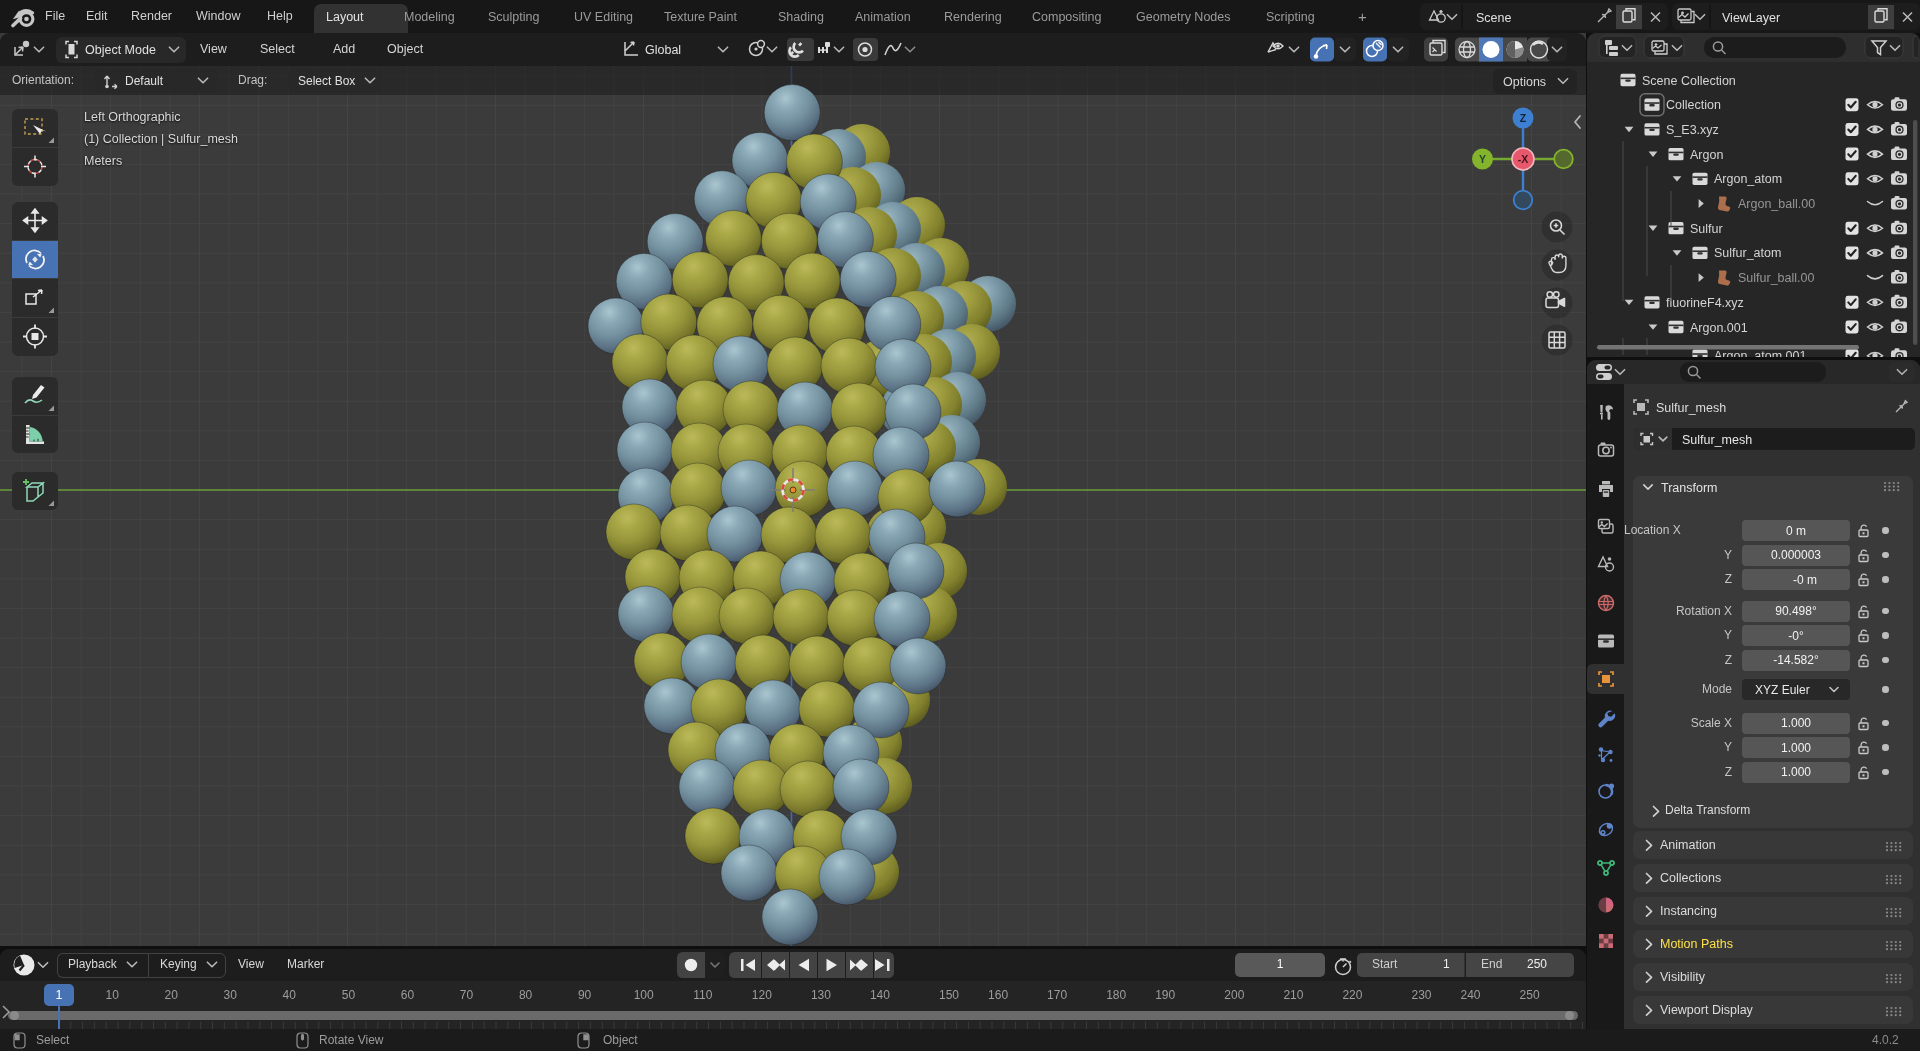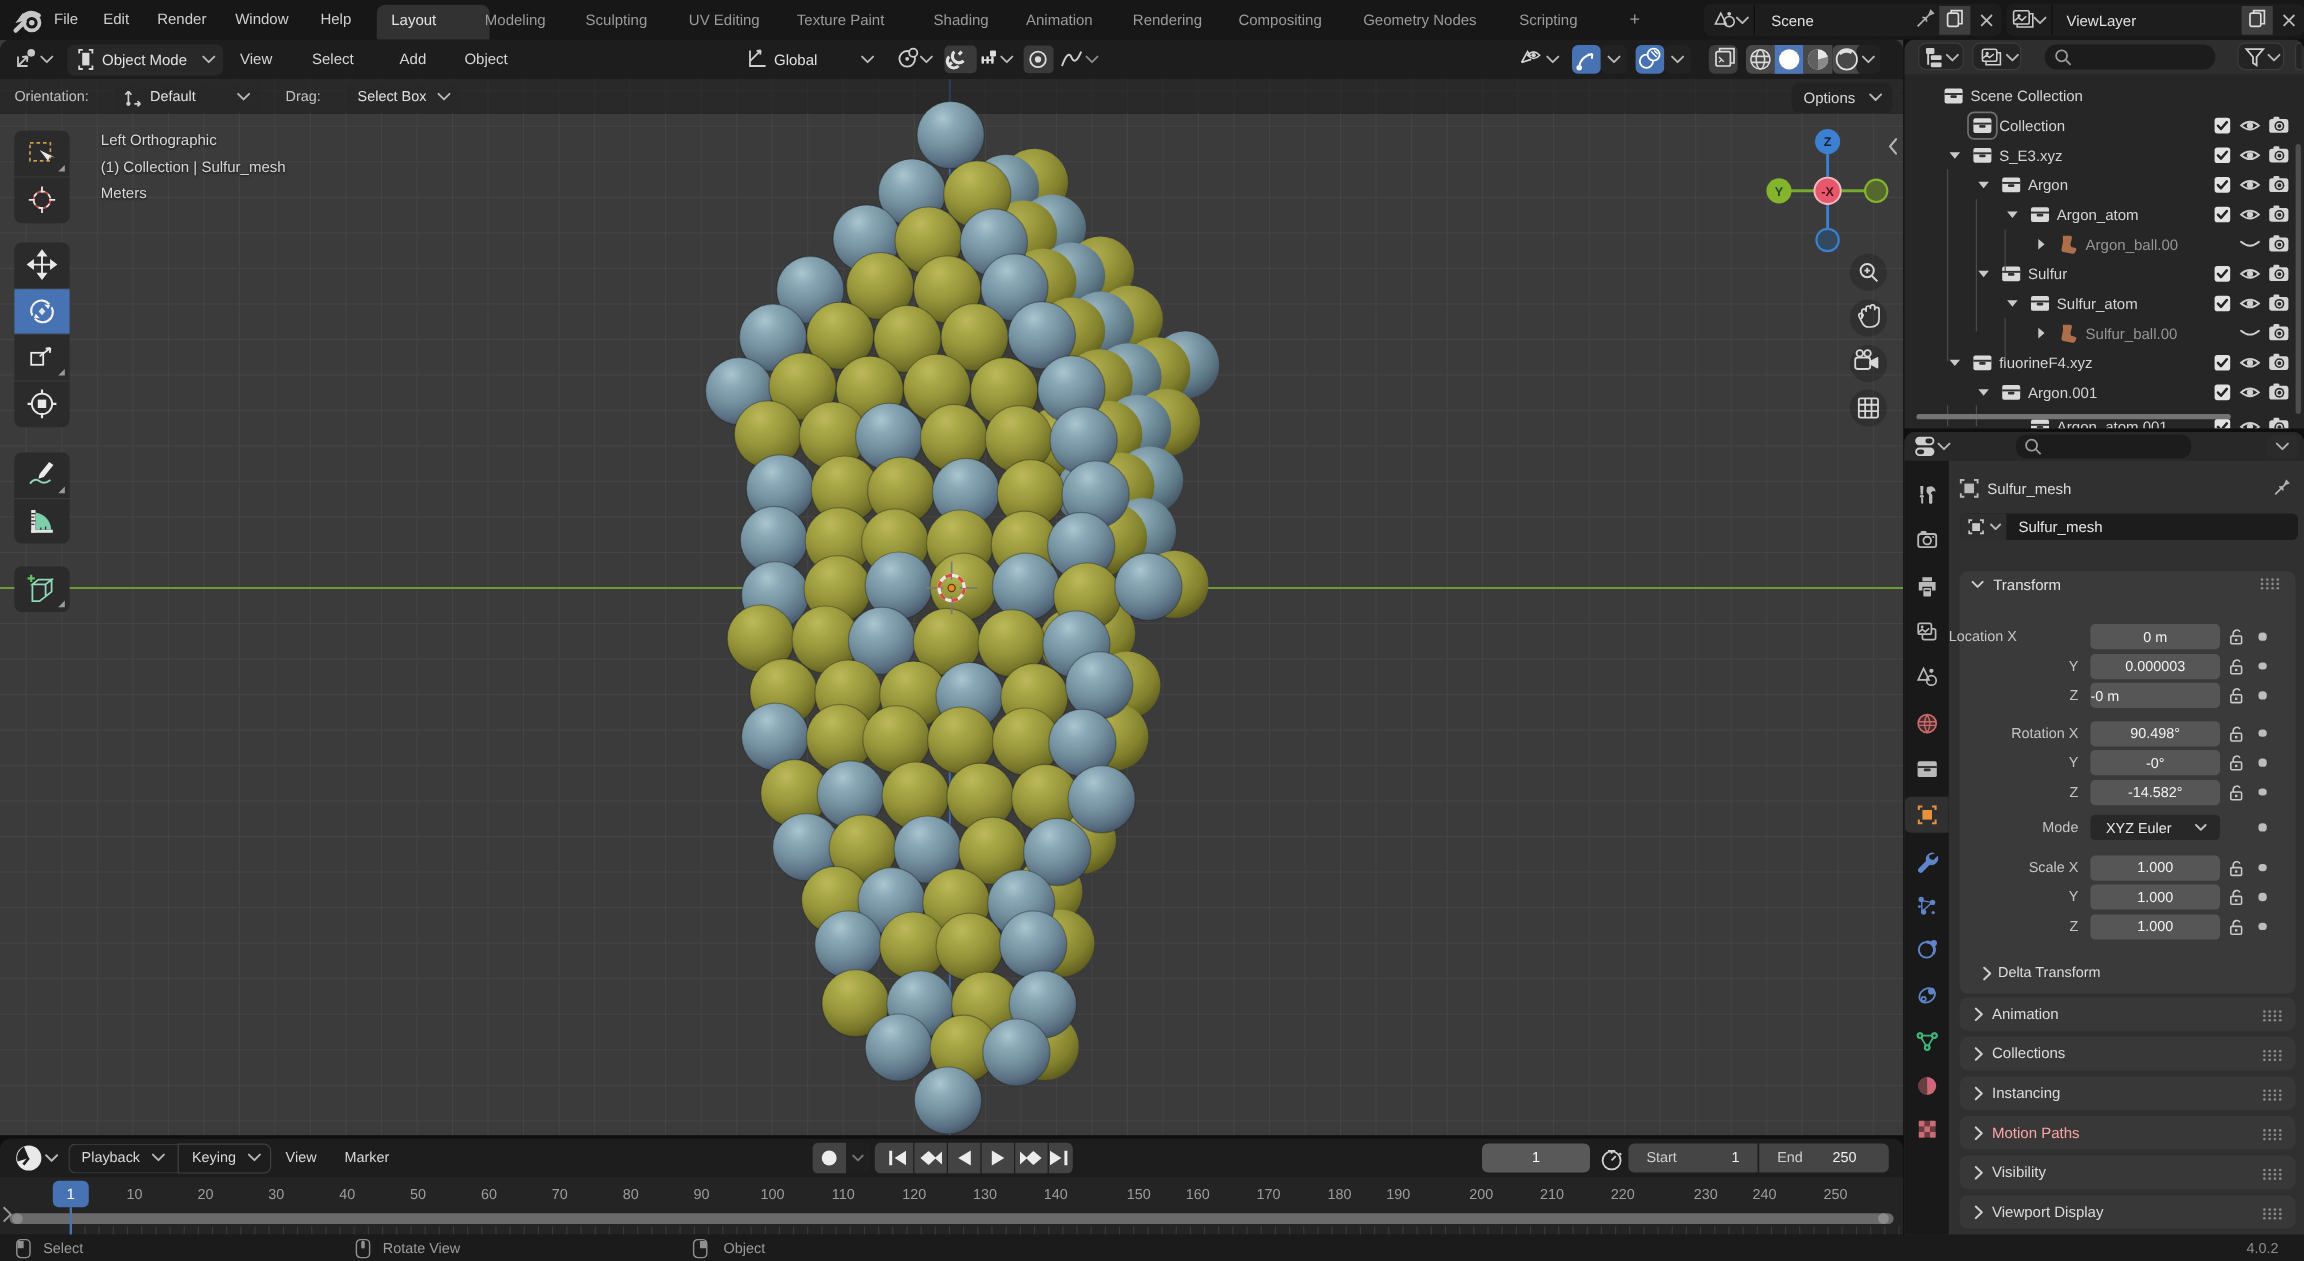--- a/index.html
+++ b/index.html
@@ -1201,21 +1201,21 @@
       <svg class="abs" style="left:268px;top:187.5px" width="18" height="16" viewBox="0 0 18 16">
 <g stroke="#c9c9c9" fill="none" stroke-width="1.3">
           <rect x="4" y="7" width="9" height="6.5" rx="1"></rect>
           <path d="M6 7 v-2 a3 3 0 0 1 5.6 -1.4"></path>
           <rect x="7.5" y="9.3" width="2" height="2" fill="#c9c9c9" stroke="none"></rect>
         </g>
       </svg>
       <div class="abs" style="left:295px;top:191.5px;width:6.5px;height:6.5px;border-radius:50%;background:#bdbdbd"></div>
       <div class="abs txt" style="left:37px;top:212px;width:108px;text-align:right;color:#c5c5c5">Z</div>
       <div class="abs" style="left:155px;top:209px;width:108px;height:21px;background:#565656;border-radius:4px"></div>
-      <div class="abs txt" style="left:155px;top:212.5px;width:126px;color:#f2f2f2">-0 m</div>
+      <div class="abs txt" style="left:155px;top:212.5px;width:126px;text-align:center;color:#f2f2f2">-0 m</div>
       <svg class="abs" style="left:268px;top:212px" width="18" height="16" viewBox="0 0 18 16">
 <g stroke="#c9c9c9" fill="none" stroke-width="1.3">
           <rect x="4" y="7" width="9" height="6.5" rx="1"></rect>
           <path d="M6 7 v-2 a3 3 0 0 1 5.6 -1.4"></path>
           <rect x="7.5" y="9.3" width="2" height="2" fill="#c9c9c9" stroke="none"></rect>
         </g>
       </svg>
       <div class="abs" style="left:295px;top:216px;width:6.5px;height:6.5px;border-radius:50%;background:#bdbdbd"></div>
       <div class="abs txt" style="left:37px;top:243.5px;width:108px;text-align:right;color:#c5c5c5">Rotation X</div>
       <div class="abs" style="left:155px;top:240.5px;width:108px;height:21px;background:#565656;border-radius:4px"></div>
@@ -1360,21 +1360,21 @@
             <circle cx="13.2" cy="0" r="1.1"></circle>
             <circle cx="13.2" cy="3.6" r="1.1"></circle>
             <circle cx="13.2" cy="7.2" r="1.1"></circle>
           </g>
         </g>
       </svg>
       <div class="abs" style="left:46px;top:569.5px;width:280px;height:28px;background:#383838;border-radius:7px"></div>
       <svg class="abs" style="left:53px;top:574.5px" width="20" height="20">
         <path d="M6.5 4.5 l5 4.8 -5 4.8" fill="none" stroke="#cfcfcf" stroke-width="1.7" stroke-linecap="round" stroke-linejoin="round"></path>
       </svg>
-      <div class="abs txt" style="left:73px;top:576.5px;color:#fca5a5;font-size:12.5px">Motion Paths</div>
+      <div class="abs txt" style="left:73px;top:576.5px;color:#fde047;font-size:12.5px">Motion Paths</div>
       <svg class="abs" style="left:298px;top:579.5px" width="18" height="12">
         <g transform="translate(2,2)">
           <g fill="#8a8a8a">
             <circle cx="0" cy="0" r="1.1"></circle>
             <circle cx="0" cy="3.6" r="1.1"></circle>
             <circle cx="0" cy="7.2" r="1.1"></circle>
             <circle cx="4.4" cy="0" r="1.1"></circle>
             <circle cx="4.4" cy="3.6" r="1.1"></circle>
             <circle cx="4.4" cy="7.2" r="1.1"></circle>
             <circle cx="8.8" cy="0" r="1.1"></circle>

